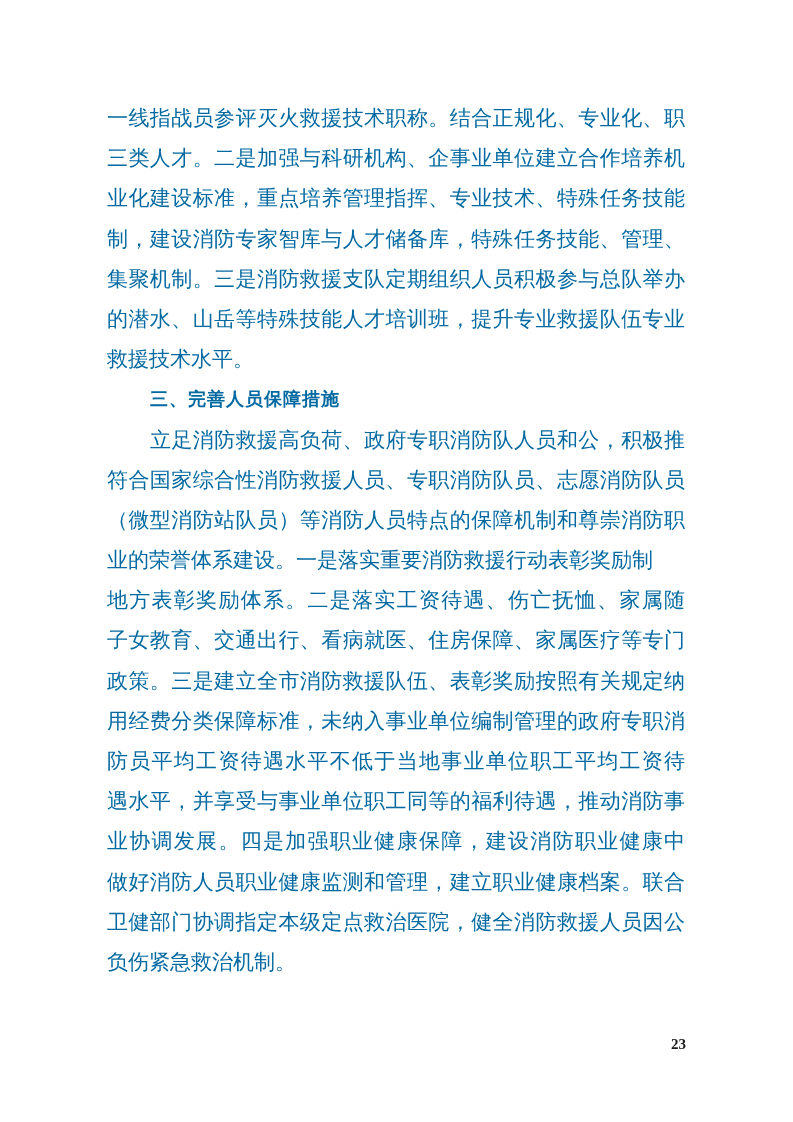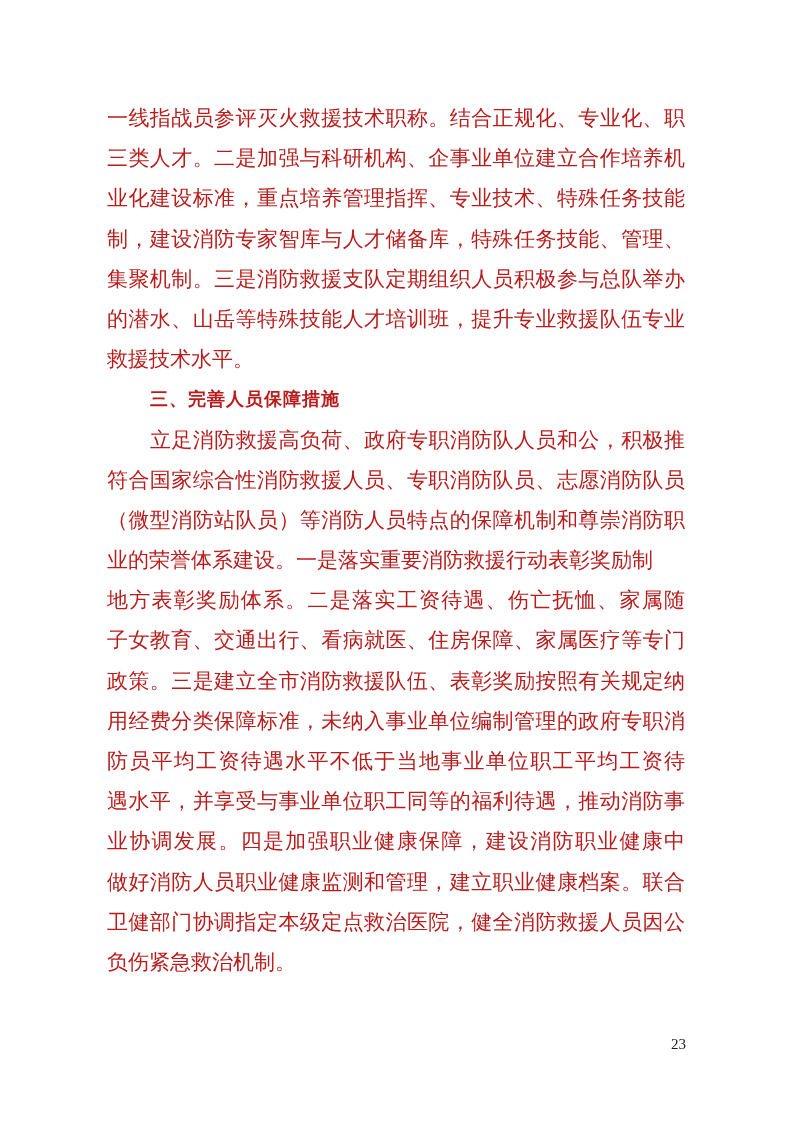--- a/index.html
+++ b/index.html
@@ -20,21 +20,21 @@
     top: 98px;
     width: 578px;
   }
   .line {
     box-sizing: border-box;
     width: 100%;
     height: 40.2px;
     line-height: 40.2px;
     font-family: "Liberation Serif", "DejaVu Serif", serif;
     font-size: 21px;
-    color: #b91c1c;
+    color: #0369a1;
     text-align: left;
     overflow: hidden;
   }
   .line.justify {
     text-align: justify;
     text-align-last: justify;
     word-break: break-all;
   }
   .line.indent {
     padding-left: 43px;
@@ -45,20 +45,21 @@
     font-size: 18px;
     letter-spacing: 1px;
   }
   .page-number {
     position: absolute;
     right: 107px;
     top: 1036px;
     font-family: "Liberation Serif", "DejaVu Serif", serif;
     font-size: 15px;
     color: #1b1b1b;
+    font-weight: bold;
   }
 </style>
 </head>
 <body>
 
 <div class="page">
   <main class="text-block">
       <div class="line justify">一线指战员参评灭火救援技术职称。结合正规化、专业化、职</div>
       <div class="line justify">三类人才。二是加强与科研机构、企事业单位建立合作培养机</div>
       <div class="line justify">业化建设标准，重点培养管理指挥、专业技术、特殊任务技能</div>

